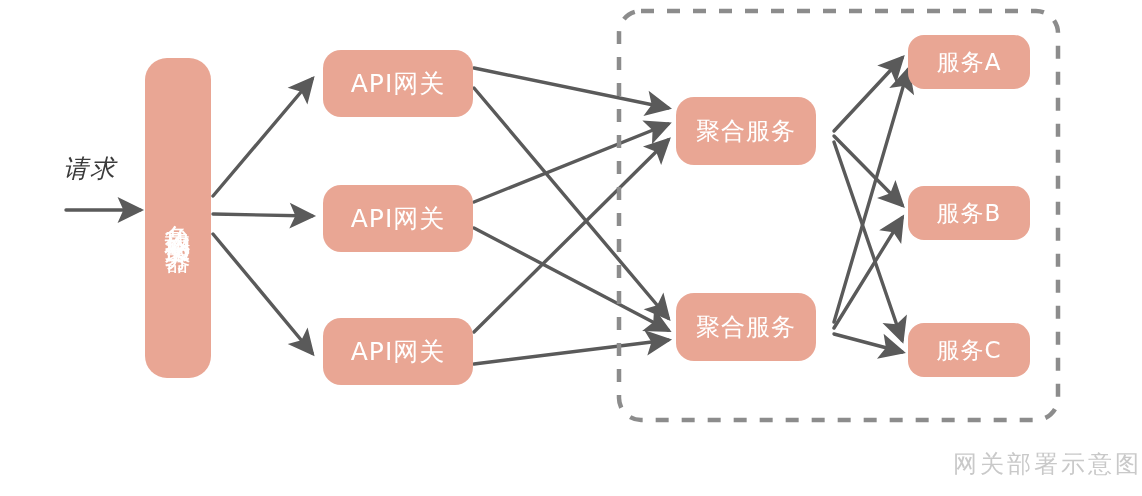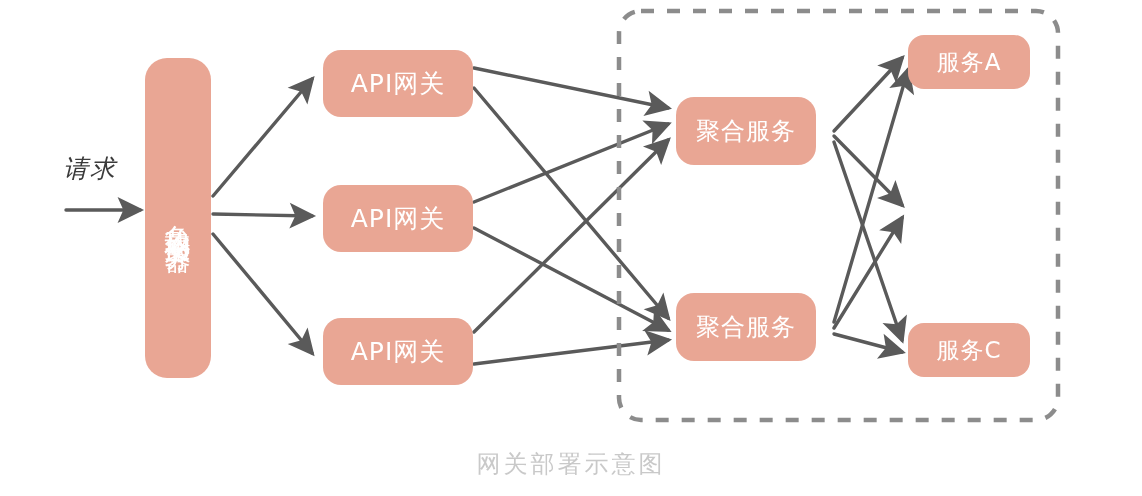--- a/index.html
+++ b/index.html
@@ -87,21 +87,21 @@
     font-family: "DejaVu Sans", sans-serif;
     letter-spacing: 2px;
     z-index: 3;
     font-style: italic;
   }
   .caption {
     position: absolute;
     left: 0;
     top: 448px;
     width: 1142px;
-    text-align: center;
+    text-align: right;
     font-size: 24px;
     color: #c9c9c9;
     font-family: "DejaVu Sans", sans-serif;
     letter-spacing: 3px;
     z-index: 3;
   }
 </style>
 </head>
 <body>
 
@@ -147,17 +147,18 @@
   <div class="node-box node-lb">负载均衡服务器</div>
 
   <div class="node-box node-gw gw-1">API网关</div>
   <div class="node-box node-gw gw-2">API网关</div>
   <div class="node-box node-gw gw-3">API网关</div>
 
   <div class="node-box node-agg agg-1">聚合服务</div>
   <div class="node-box node-agg agg-2">聚合服务</div>
 
   <div class="node-box node-svc svc-a">服务A</div>
+  <div class="node-box node-svc svc-b">服务B</div>
   <div class="node-box node-svc svc-c">服务C</div>
 
   <div class="caption">网关部署示意图</div>
 
 </div>
 
 </body></html>

